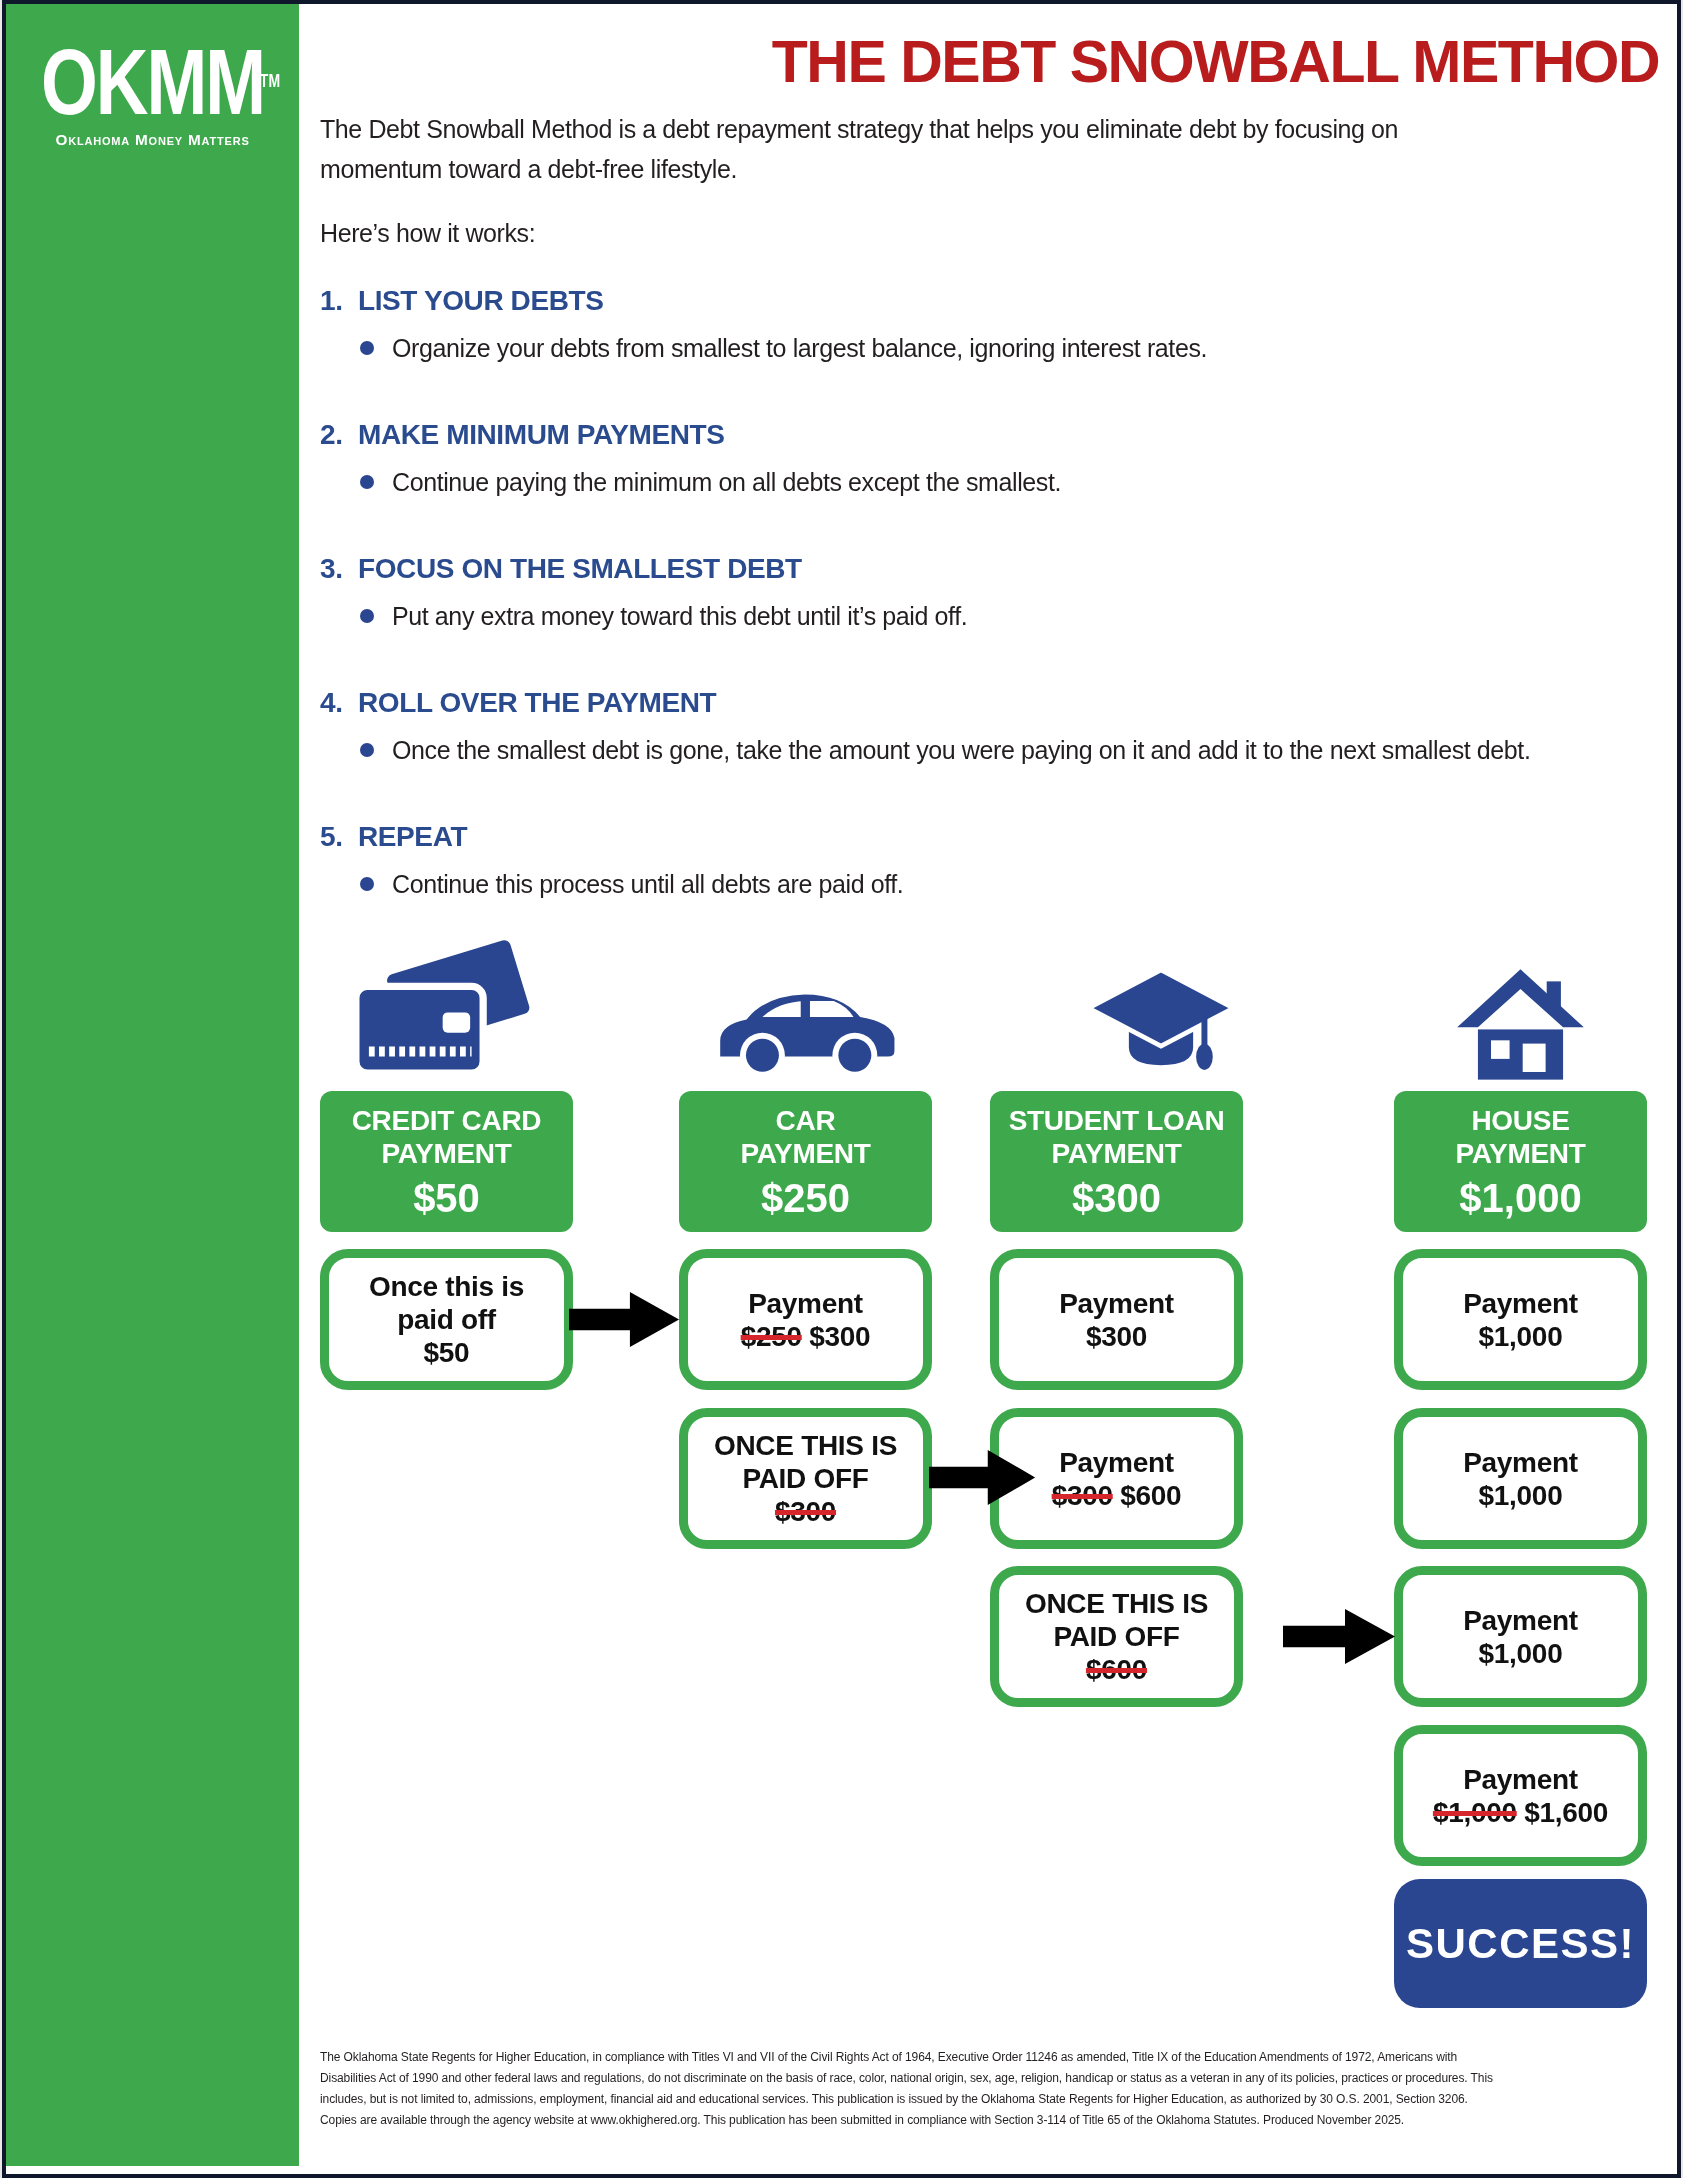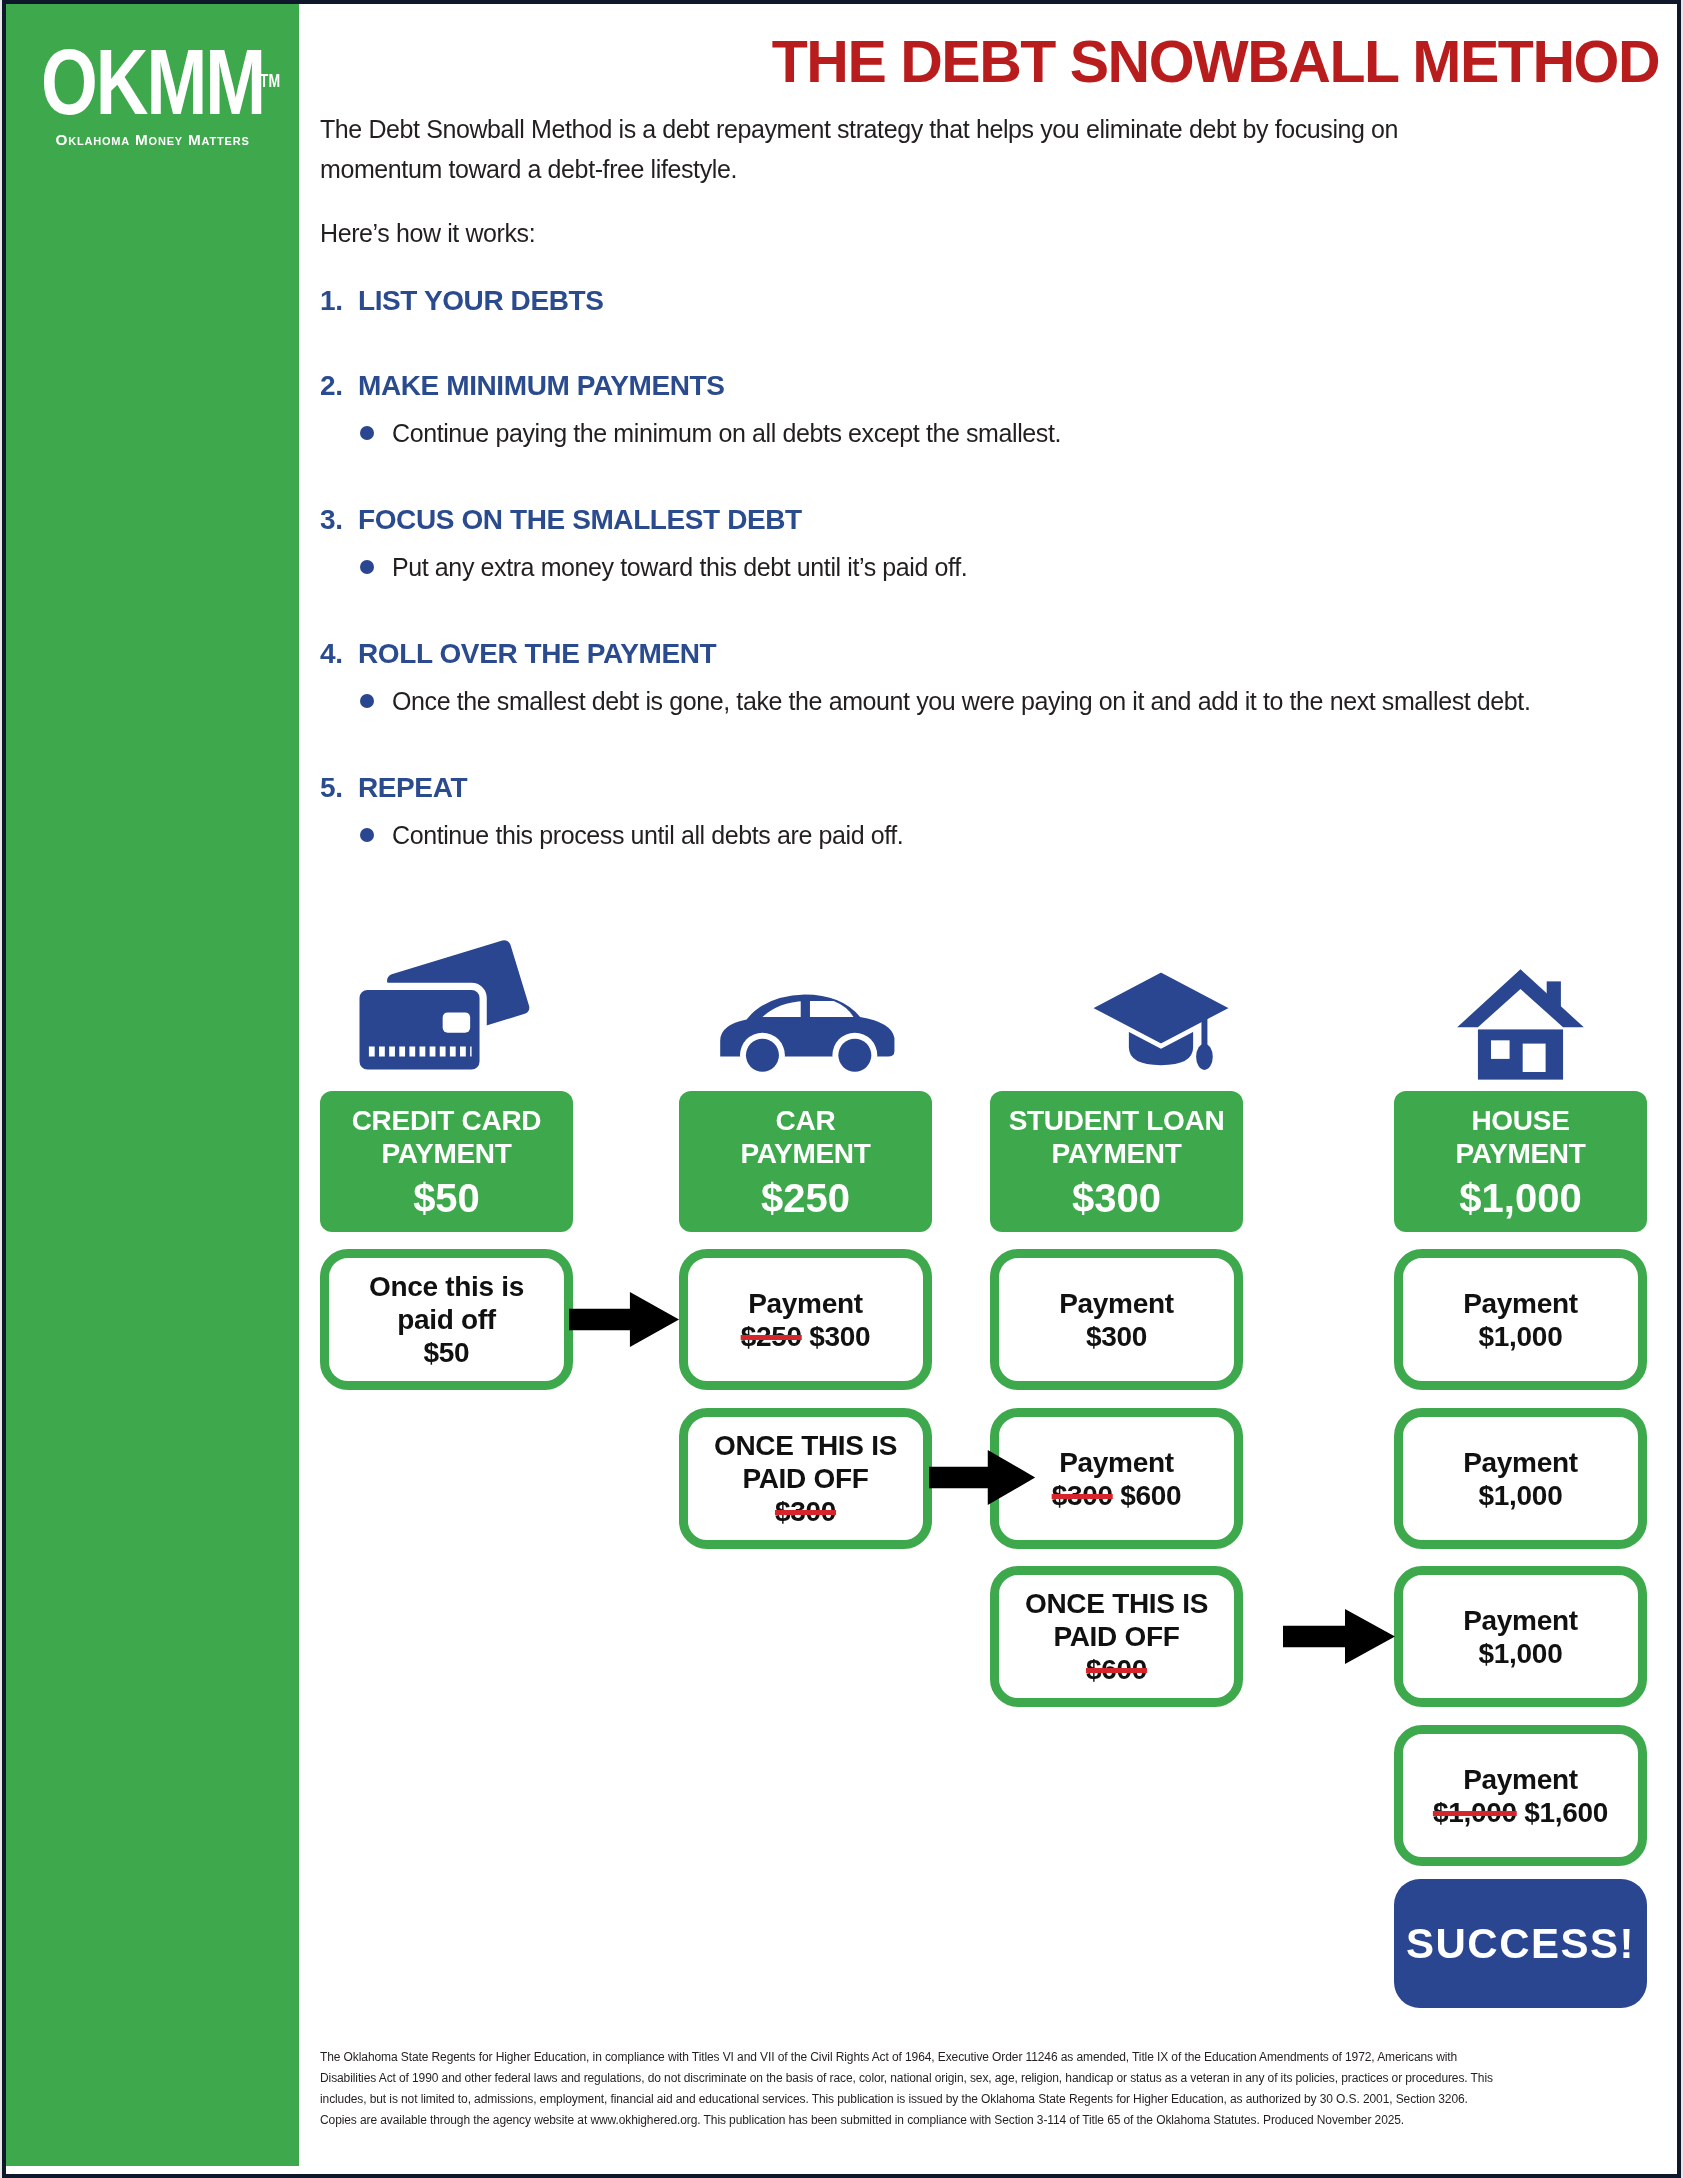--- a/index.html
+++ b/index.html
@@ -76,20 +76,23 @@
       <div>The Debt Snowball Method is a debt repayment strategy that helps you eliminate debt by focusing on</div>
       <div>momentum toward a debt-free lifestyle.</div>
     </div>
     <div class="how">Here’s how it works:</div>
 
     <div class="steps">
       <div class="step">
         <div class="step-head">
           <span class="step-num">1.</span><span class="step-title">LIST YOUR DEBTS</span>
         </div>
+        <div class="step-bullet">
+          <span class="dot"></span><span>Organize your debts from smallest to largest balance, ignoring interest rates.</span>
+        </div>
       </div>
       <div class="step">
         <div class="step-head">
           <span class="step-num">2.</span><span class="step-title">MAKE MINIMUM PAYMENTS</span>
         </div>
         <div class="step-bullet">
           <span class="dot"></span><span>Continue paying the minimum on all debts except the smallest.</span>
         </div>
       </div>
       <div class="step">

